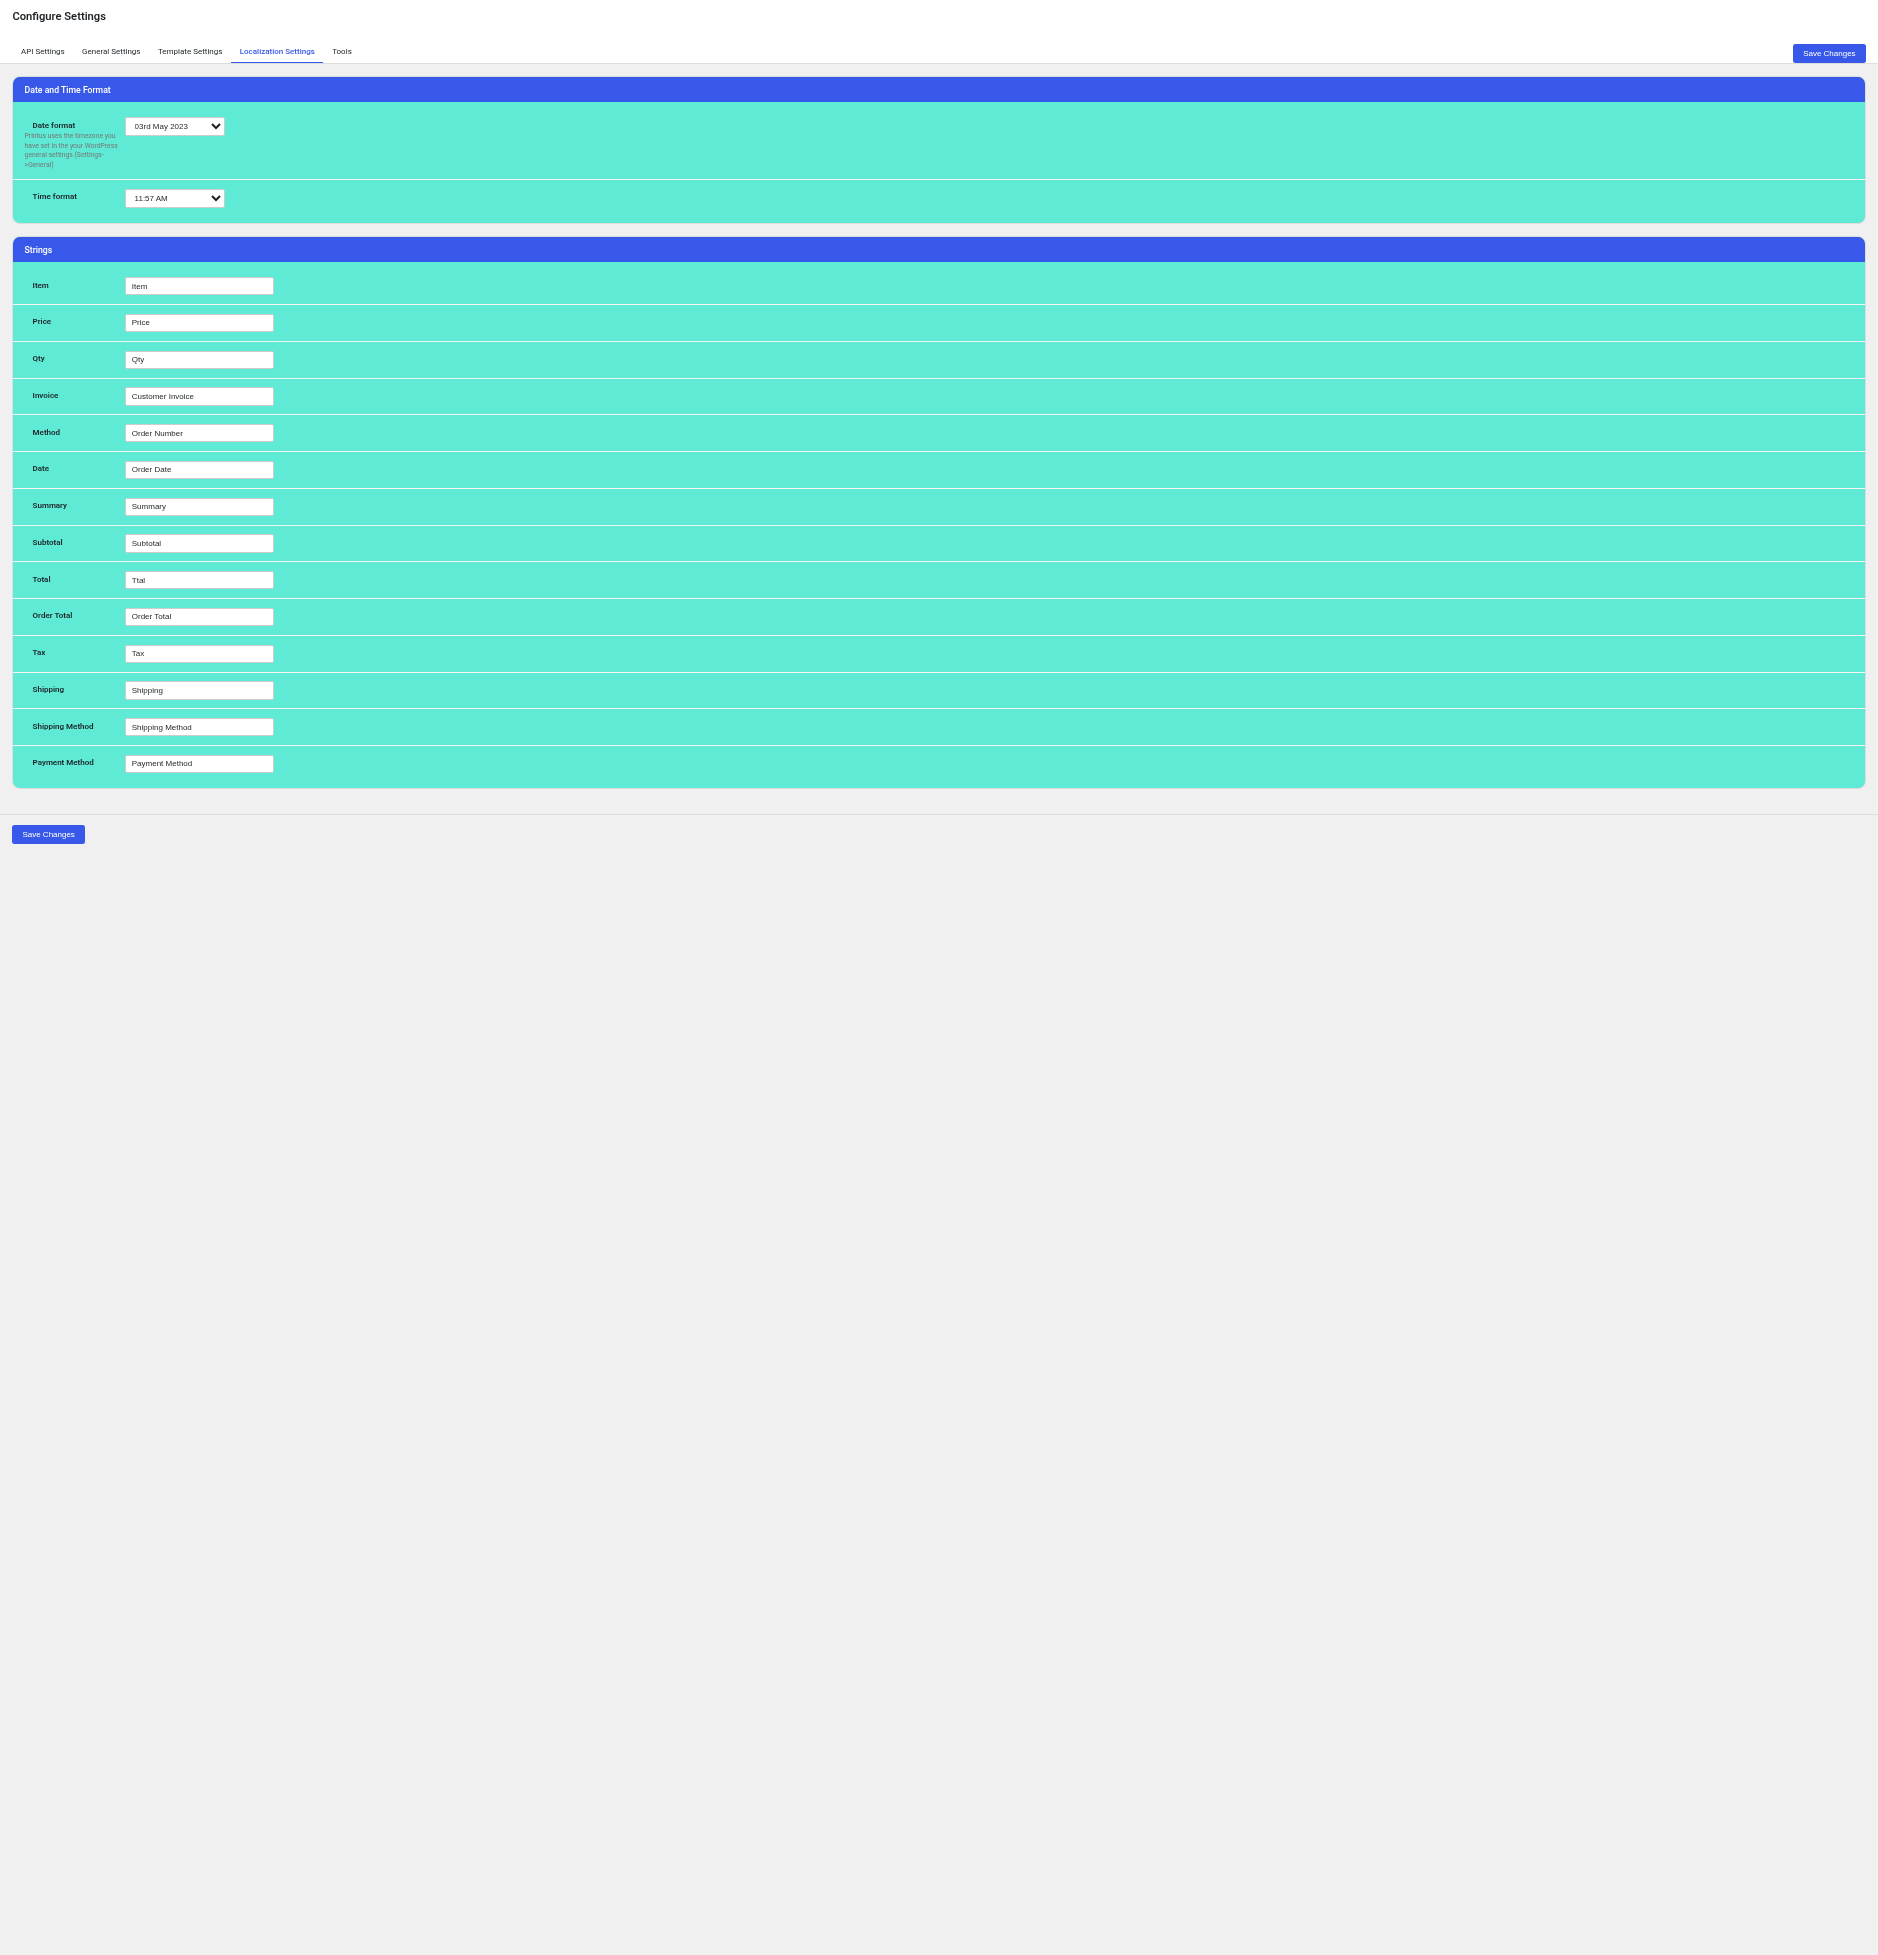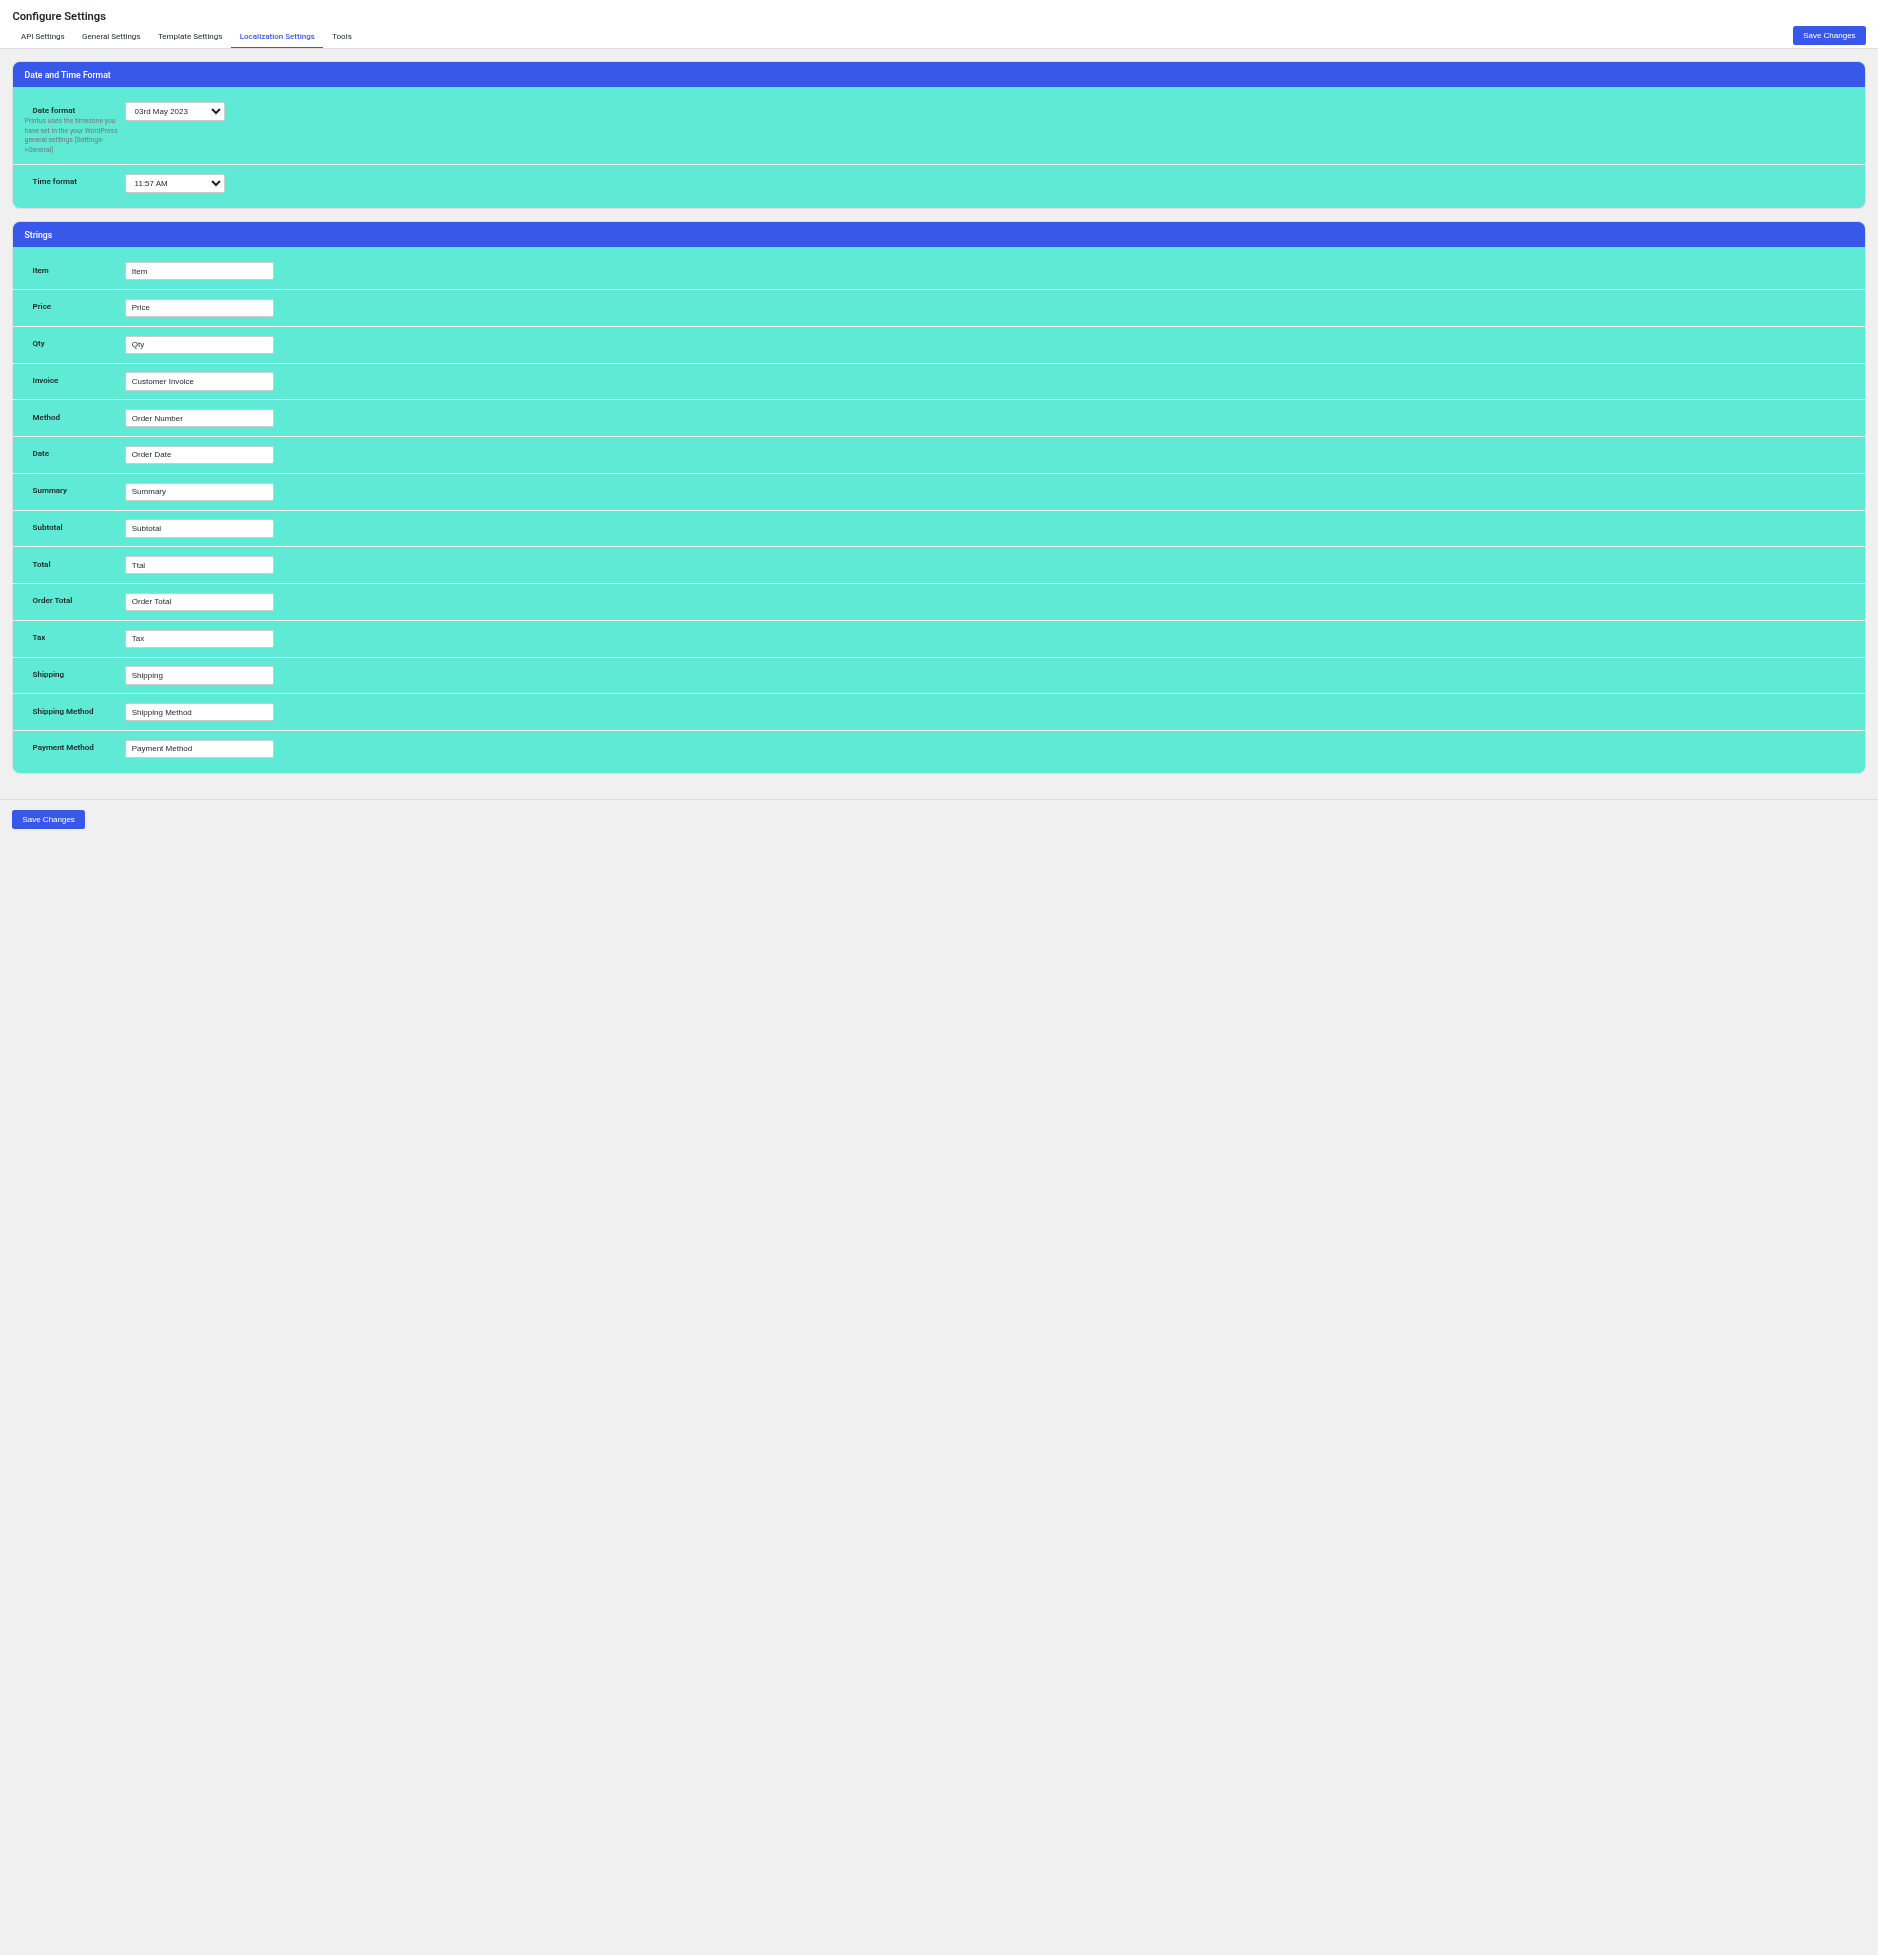--- a/index.html
+++ b/index.html
@@ -10,25 +10,25 @@
       color: #1d2327;
     }
     .page-header {
       background: #fff;
       padding: 10px 12.4px 0 12.4px;
       border-bottom: 0.6px solid #ddd;
     }
     .page-title {
       font-size: 11.2px;
       font-weight: 600;
-      margin-bottom: 3px;
+      margin-bottom: 18px;
     }
     .nav-tabs {
       display: flex;
-      align-items: flex-start;
+      align-items: flex-end;
       justify-content: space-between;
     }
     .nav-tabs-left {
       display: flex;
       gap: 0;
     }
     .nav-tab {
       padding: 6.2px 8.7px;
       cursor: pointer;
       font-size: 8px;

